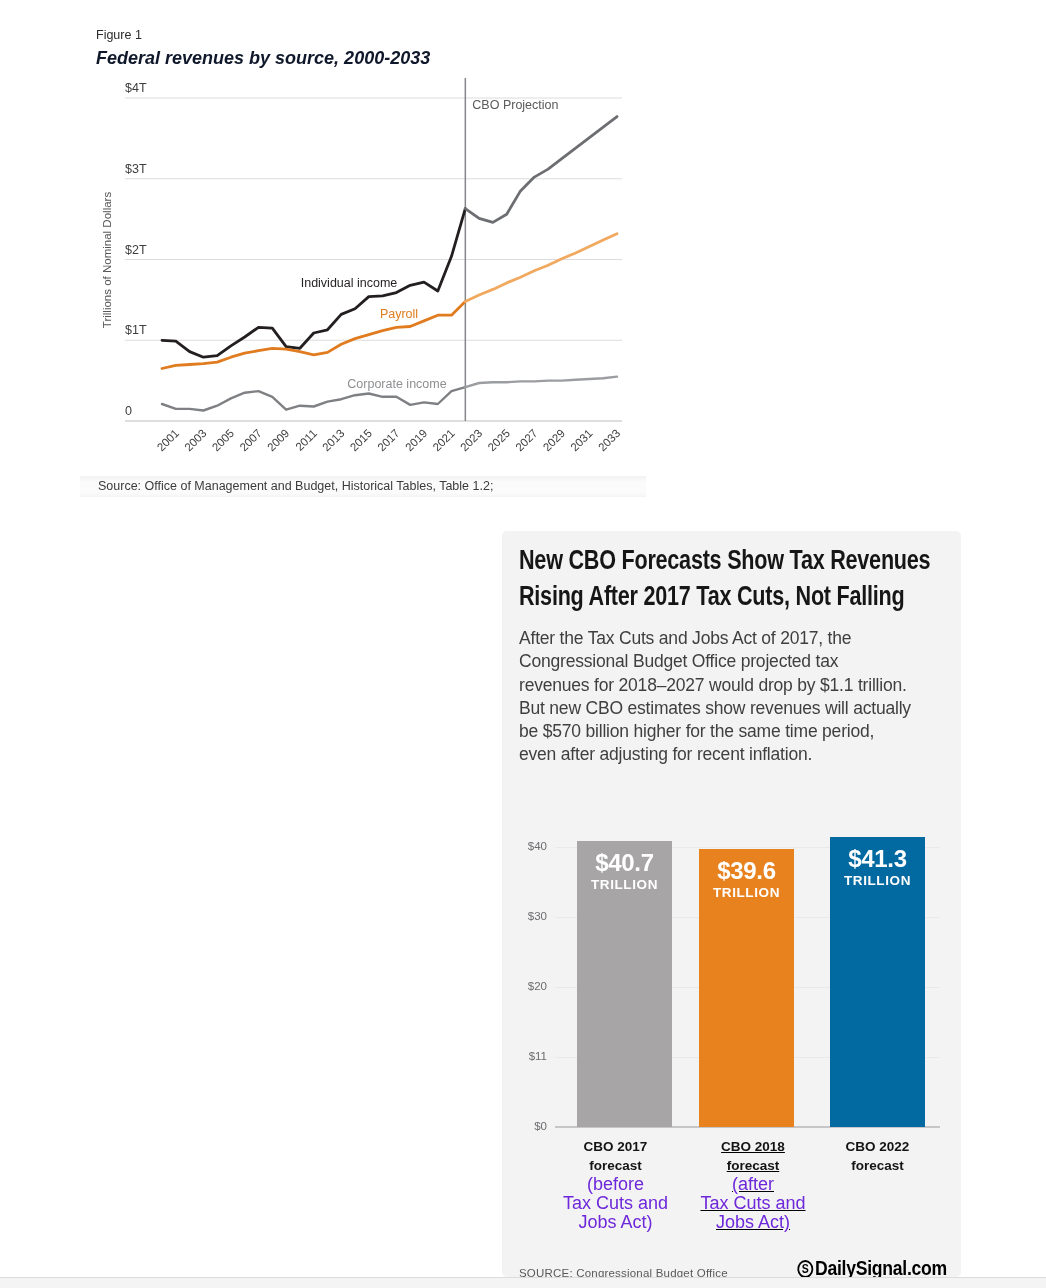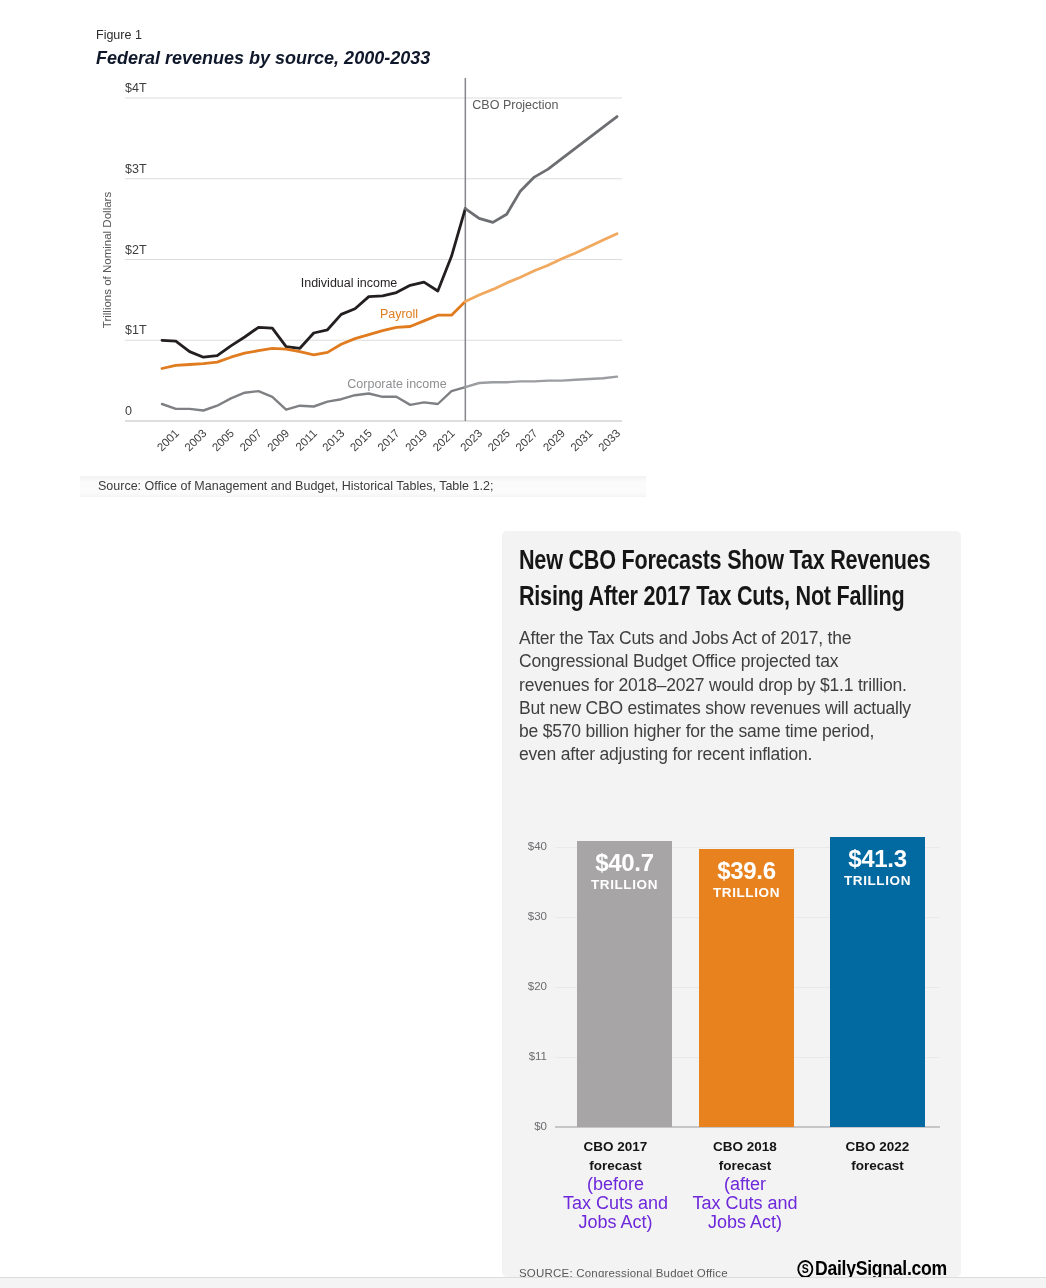--- a/index.html
+++ b/index.html
@@ -130,21 +130,21 @@
           <div class="bar-unit">TRILLION</div>
         </div>
         <div class="cat" style="left: 43.5px; top: 606px;"><div class="cat-bold">CBO 2017
 forecast</div><div class="cat-sub">(before
 Tax Cuts and
 Jobs Act)</div></div>
         <div class="bar" style="left: 197px; top: 318px; height: 278px; background: rgb(232, 130, 31);">
           <div class="bar-value">$39.6</div>
           <div class="bar-unit">TRILLION</div>
         </div>
-        <div class="cat" style="left: 173px; top: 606px;"><div class="cat-bold">CBO 2018
+        <div class="cat" style="left: 181px; top: 606px; text-decoration: underline;"><div class="cat-bold">CBO 2018
 forecast</div><div class="cat-sub">(after
 Tax Cuts and
 Jobs Act)</div></div>
         <div class="bar" style="left: 328px; top: 306px; height: 290px; background: #0369a1;">
           <div class="bar-value">$41.3</div>
           <div class="bar-unit">TRILLION</div>
         </div>
         <div class="cat" style="left: 305.5px; top: 606px;"><div class="cat-bold">CBO 2022
 forecast</div></div>
       </div>

